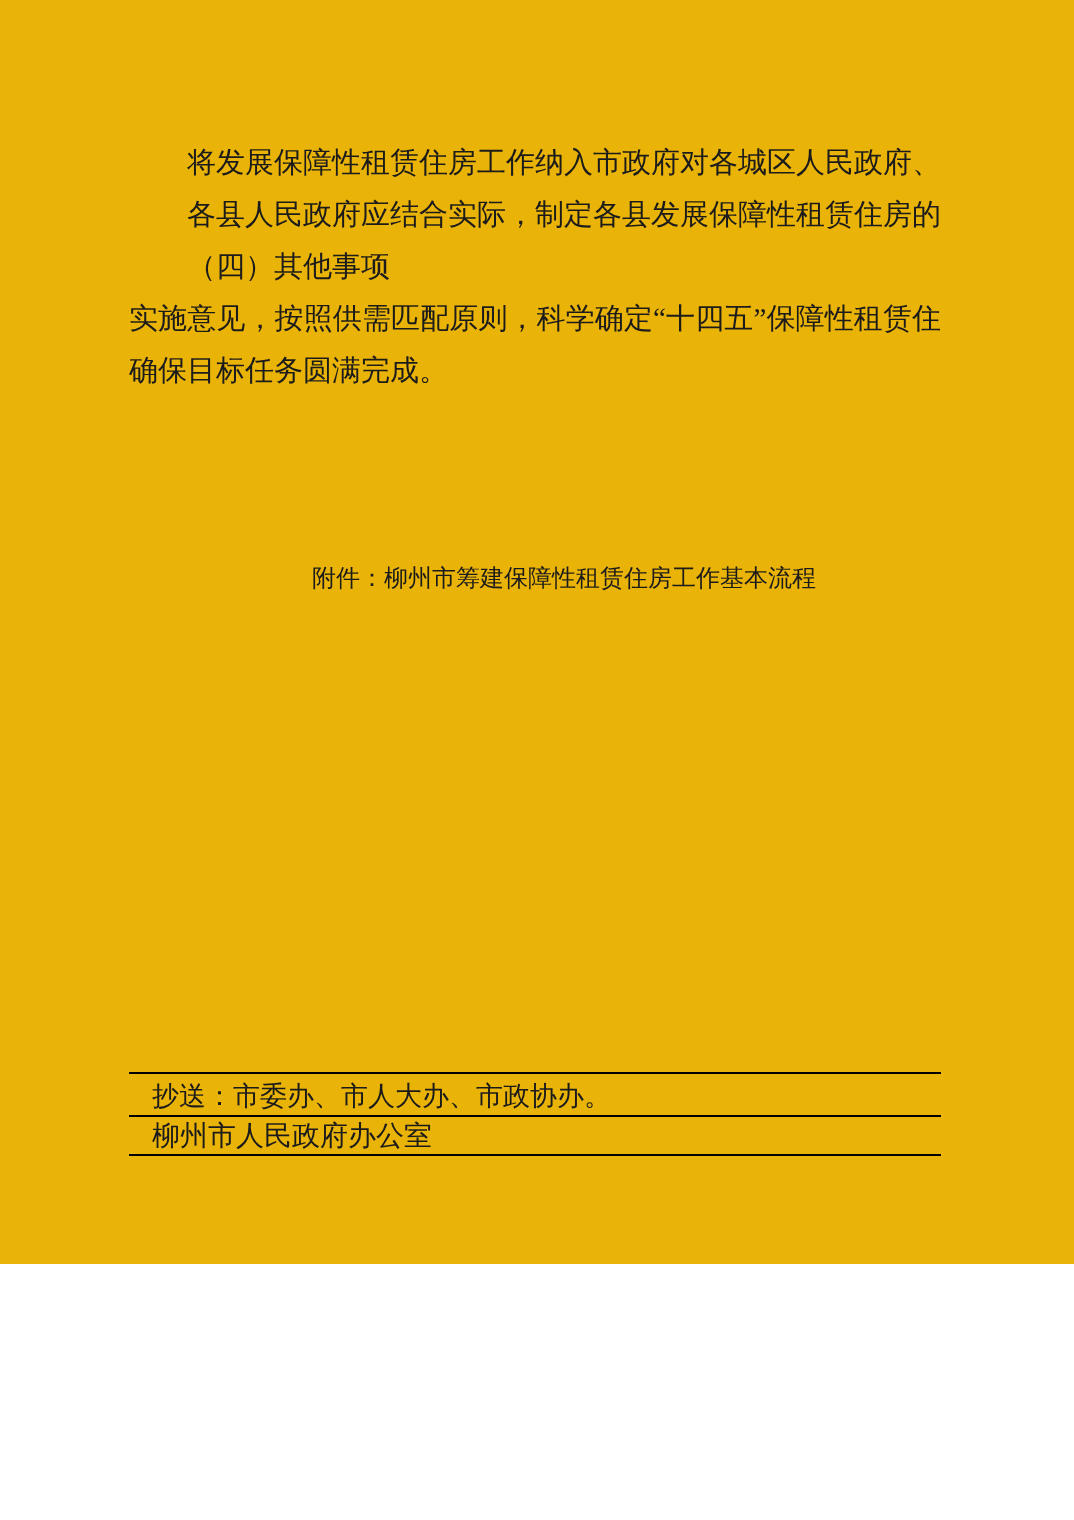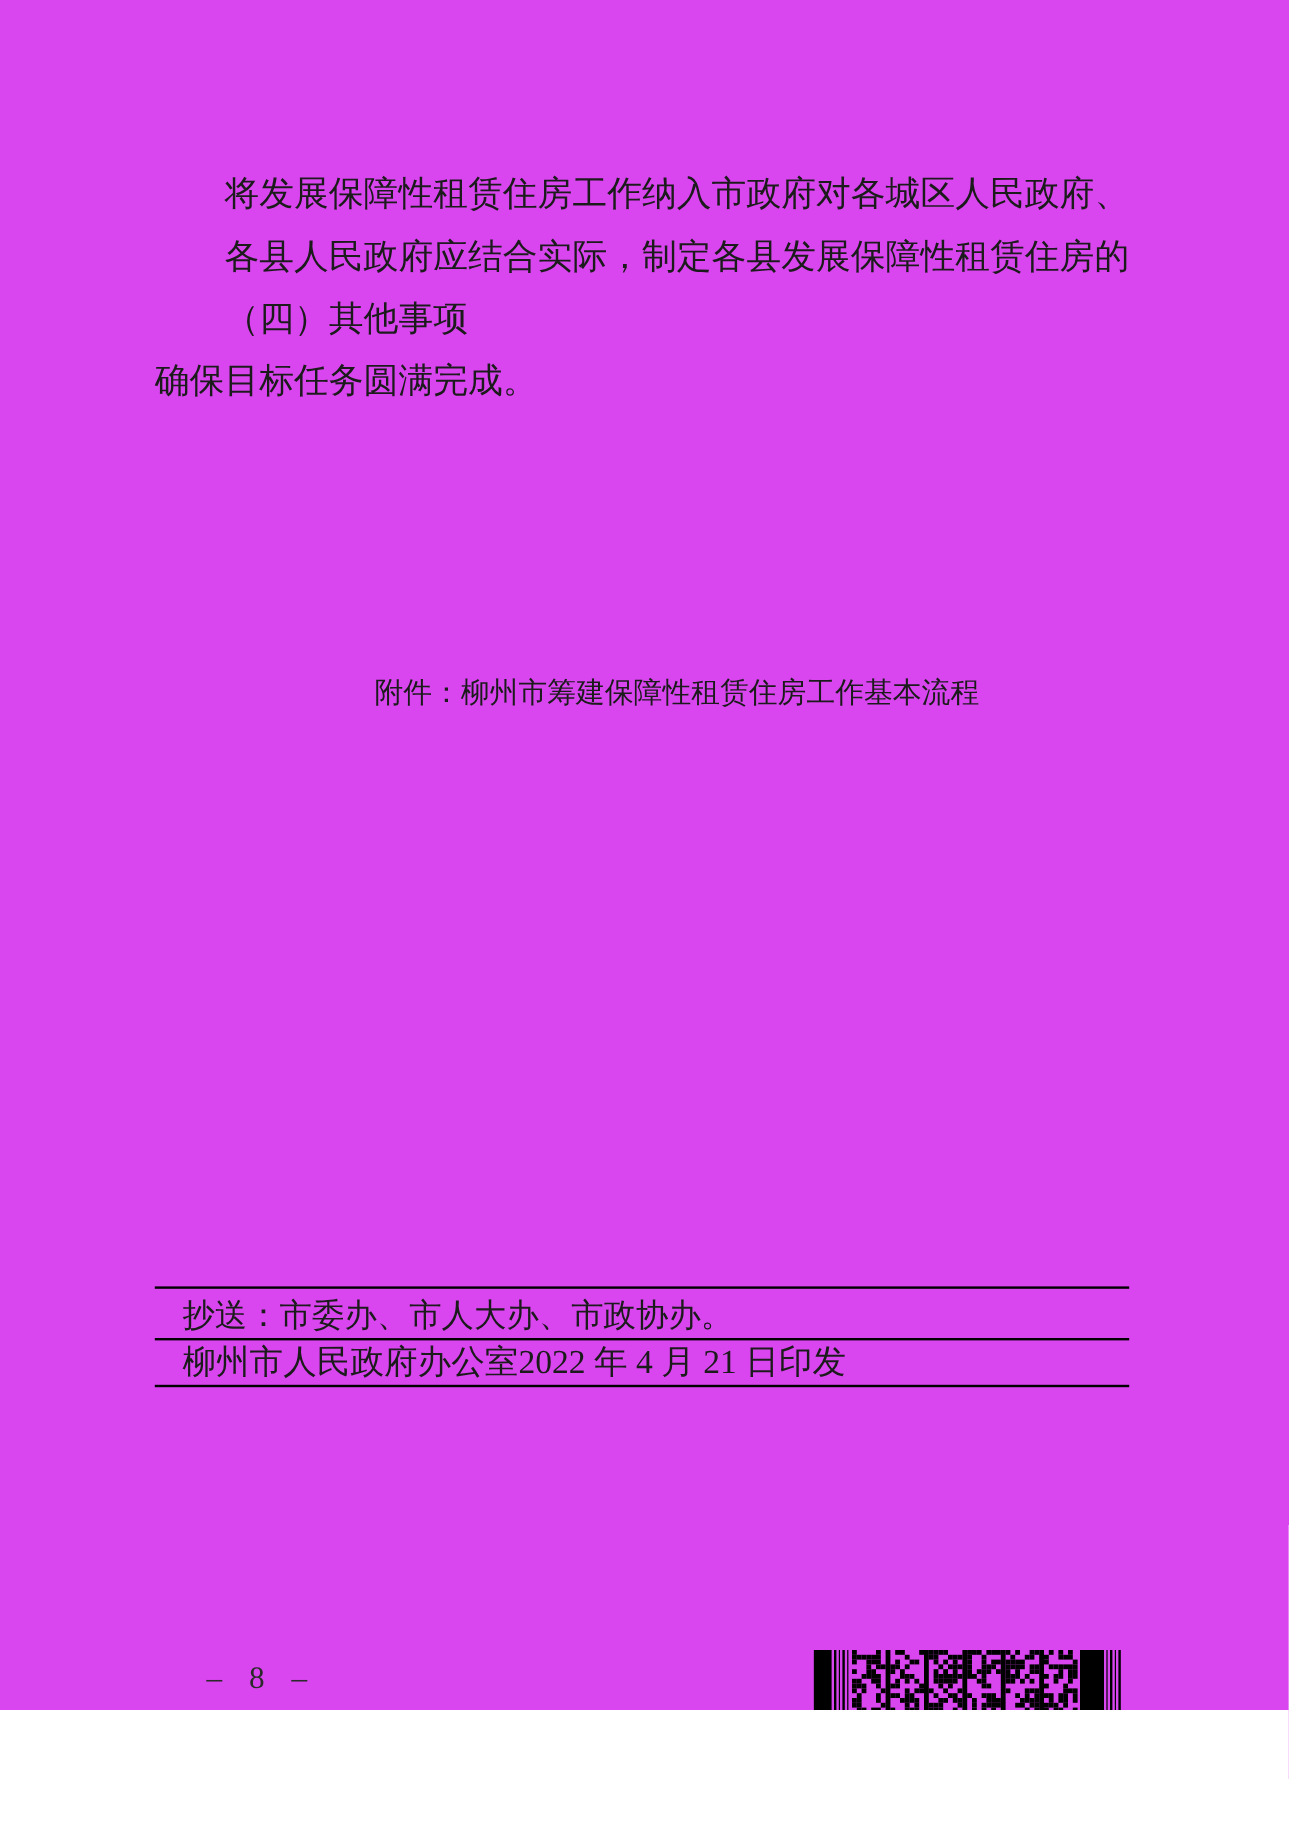--- a/index.html
+++ b/index.html
@@ -3,22 +3,22 @@
 <meta charset="utf-8">
 <style>
   html, body {
     margin: 0;
     padding: 0;
     background: #ffffff;
   }
   #page {
     position: relative;
     width: 1074px;
-    height: 1425px;
-    background: #d946ef;
+    height: 1264px;
+    background: #eab308;
     overflow: hidden;
     font-family: "Liberation Serif", "DejaVu Serif", serif;
     color: #1b1b1b;
   }
   
   .doc-line {
     position: relative;
     width: 812px;
     height: 52px;
     line-height: 52px;
@@ -123,37 +123,37 @@
 </style>
 </head>
 <body>
 
 <div id="page">
 
   <div id="body-text">
     <div class="doc-line j ind">将发展保障性租赁住房工作纳入市政府对各城区人民政府、</div>
     <div class="doc-line j ind">各县人民政府应结合实际，制定各县发展保障性租赁住房的</div>
     <div class="doc-line ind">（四）其他事项</div>
+    <div class="doc-line j">实施意见，按照供需匹配原则，科学确定“十四五”保障性租赁住</div>
     <div class="doc-line">确保目标任务圆满完成。</div>
   </div>
 
   <div id="attachment-line">附件：柳州市筹建保障性租赁住房工作基本流程</div>
 
 
   <div id="rule-top" class="rule"></div>
 
   <div id="cc-row">
     <span>抄送：市委办、市人大办、市政协办。</span>
   </div>
 
   <div id="rule-middle" class="rule"></div>
 
   <div id="issuer-row">
     <span>柳州市人民政府办公室</span>
-    <span>2022 年 4 月 21 日印发</span>
   </div>
 
   <div id="rule-bottom" class="rule"></div>
 
   <div id="page-number">– 8 –</div>
 
   <div id="barcode">
     <svg id="barcode-svg" width="257" height="68" viewBox="0 0 257 68" xmlns="http://www.w3.org/2000/svg">
         <g fill="#000000">
           <rect x="0" y="0" width="15" height="68"></rect>

